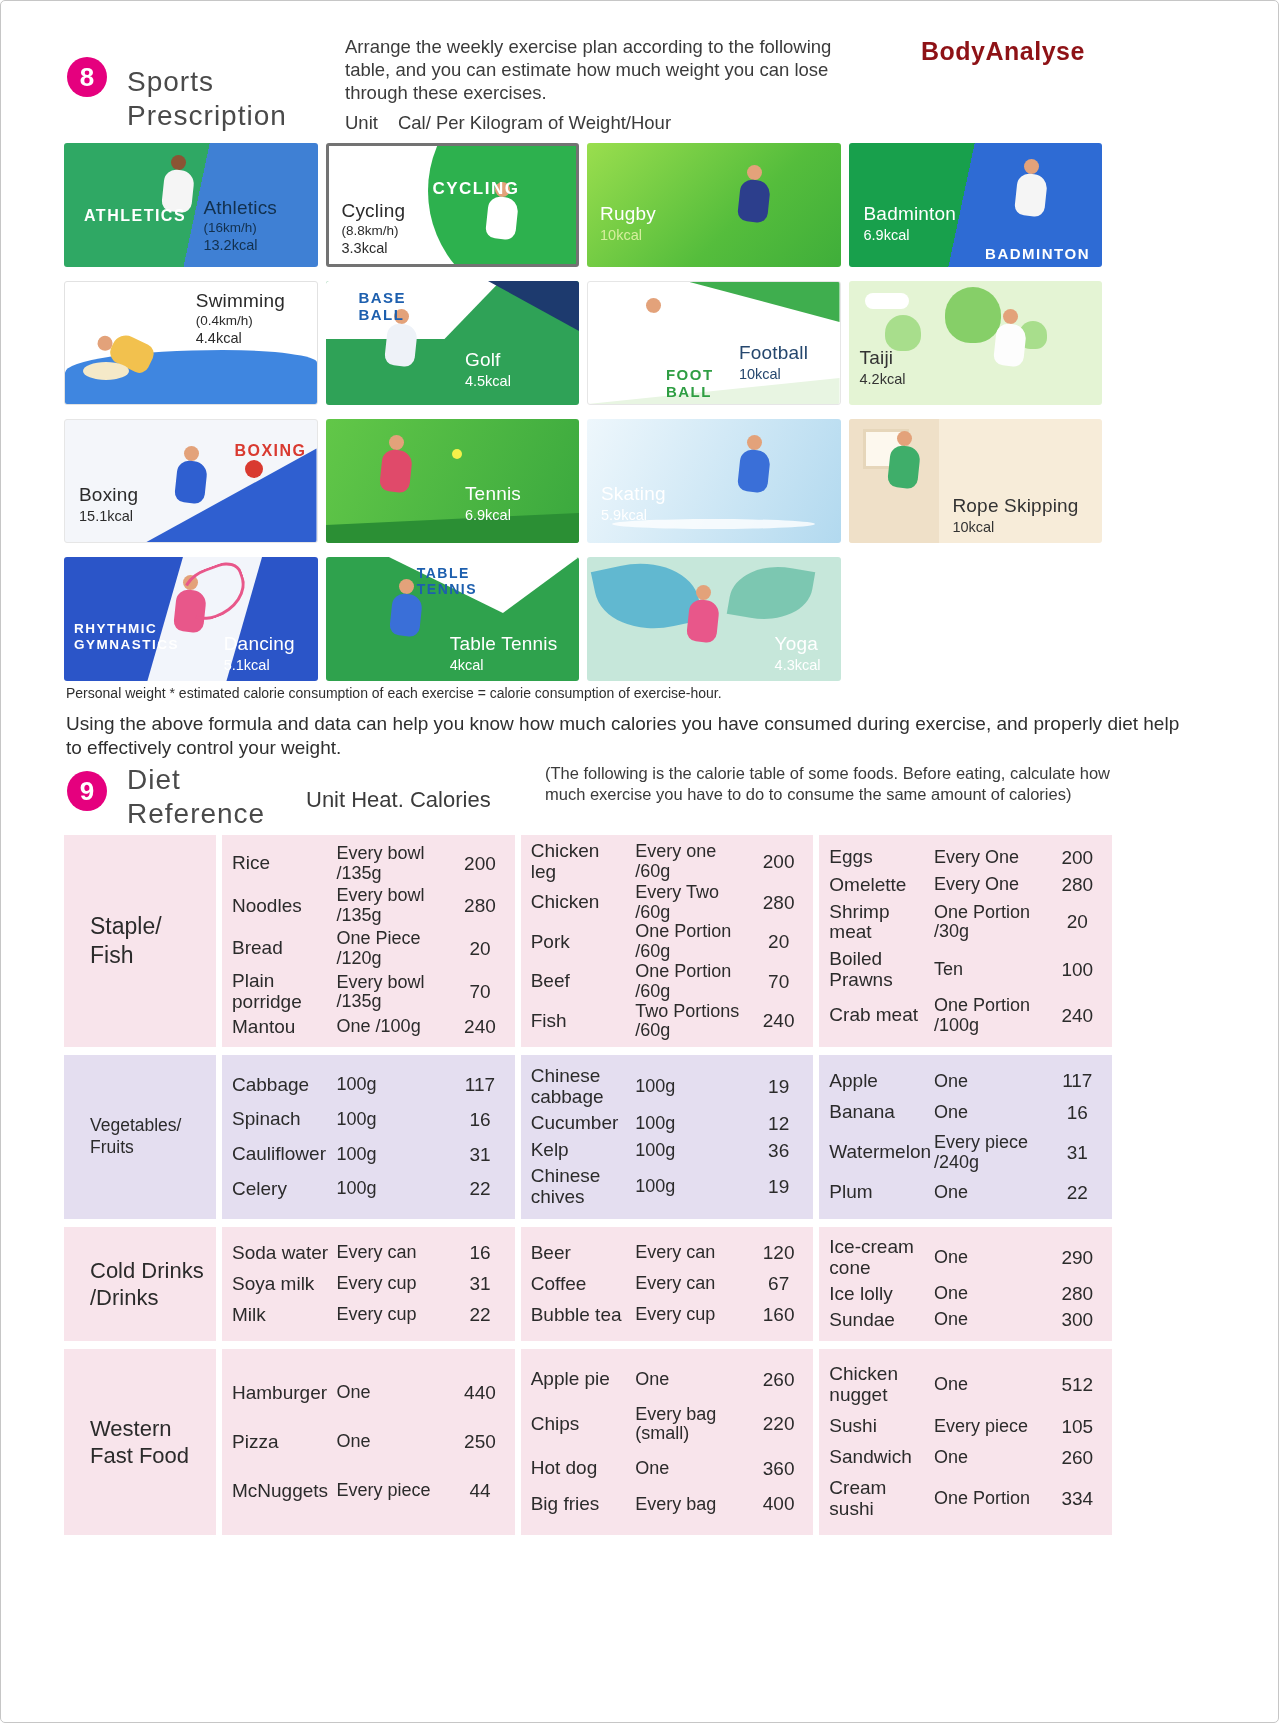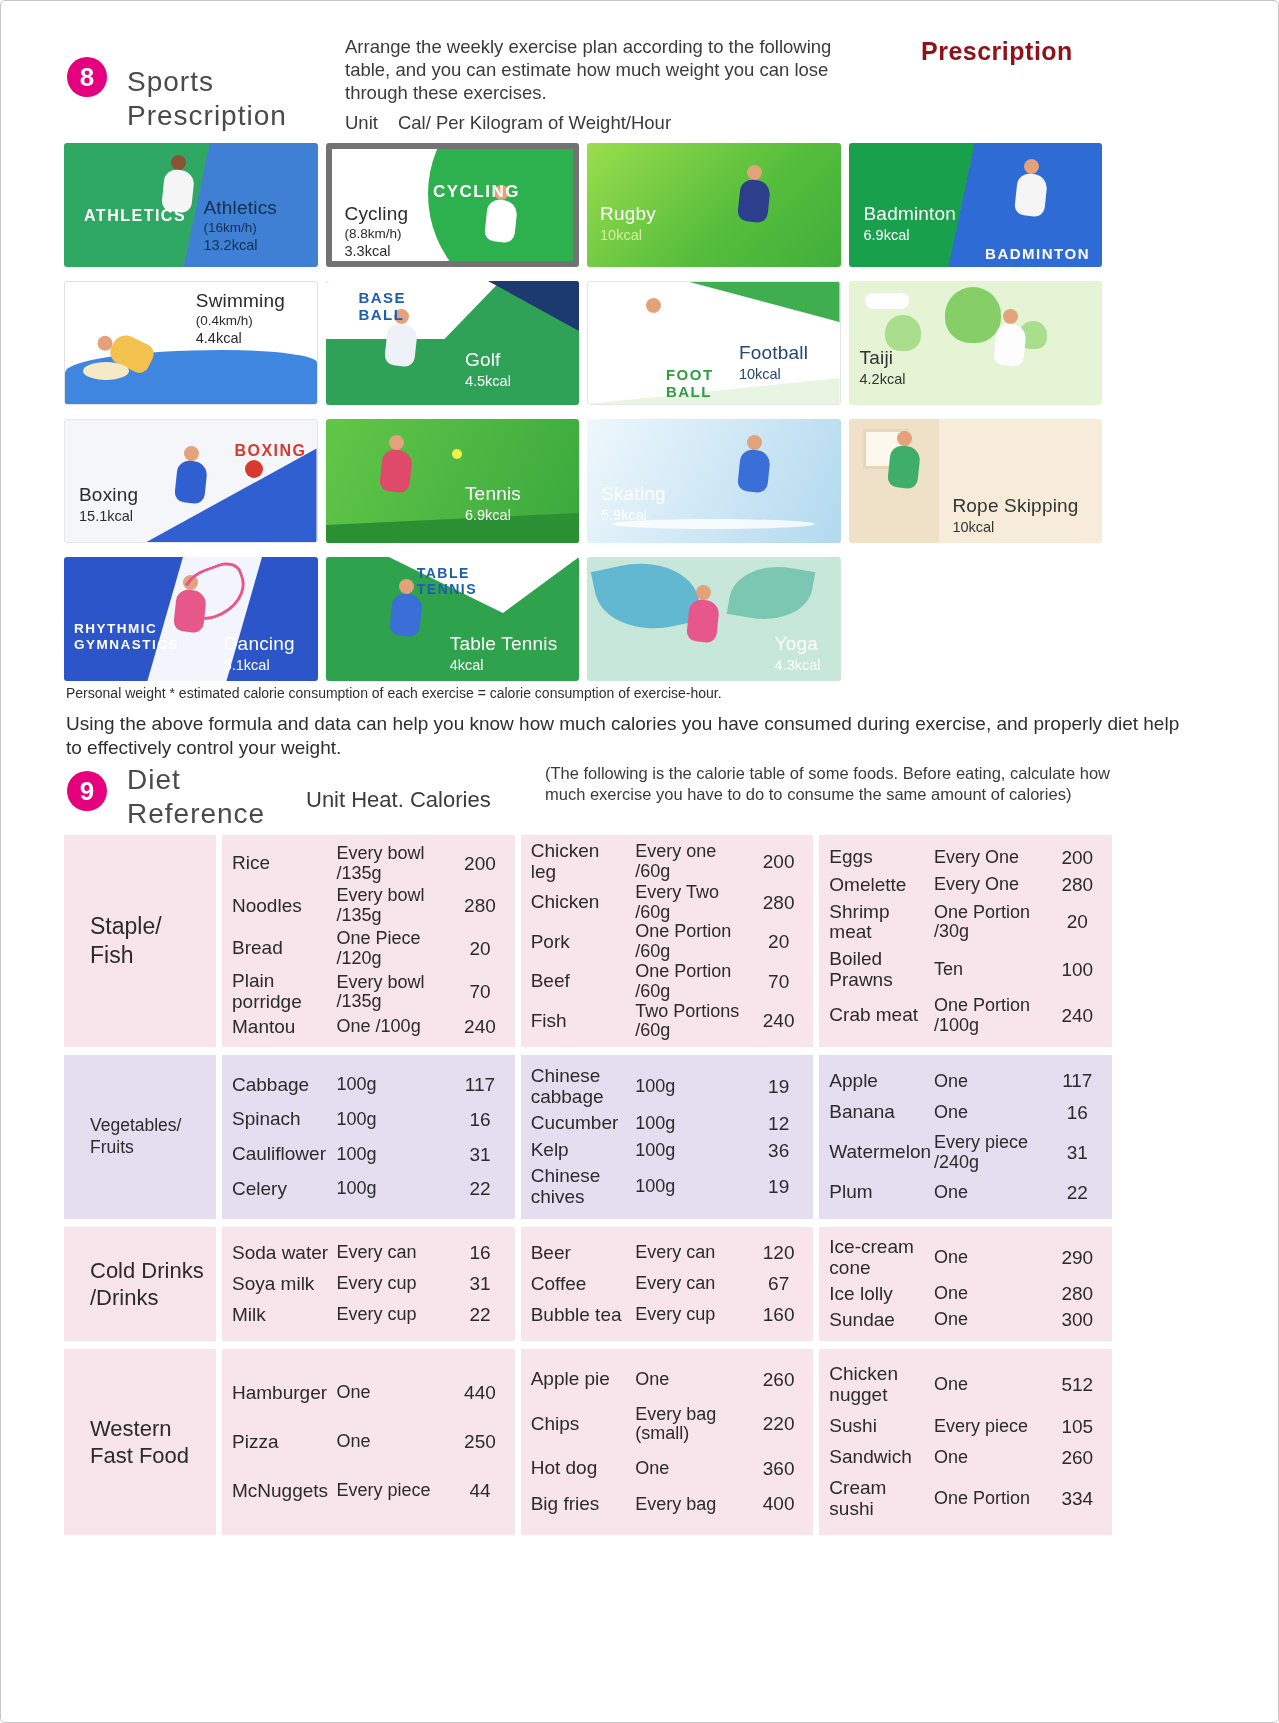--- a/index.html
+++ b/index.html
@@ -33,21 +33,21 @@
 .fig{position:absolute;width:46px;height:62px;z-index:2;pointer-events:none}
 .fig::before{content:"";position:absolute;left:13px;top:0;width:15px;height:15px;border-radius:50%;background:var(--skin,#e3a27a)}
 .fig::after{content:"";position:absolute;left:5px;top:15px;width:30px;height:42px;border-radius:12px 14px 10px 10px;
   background:var(--cloth,#fff);transform:rotate(6deg)}
 
 .c1{background:linear-gradient(102deg,#2fa864 0%,#2fa864 52%,#3f80d4 52%,#3f80d4 100%)}
 .c1 .lab{left:55%;top:54px;color:#12304e}
 .c1 .deco{left:20px;top:64px;color:#fff}
 .c1 .fig{left:37%;top:12px;--cloth:#f5f5f5;--skin:#8a5434}
 
-.c2{background:#fff;border:6px solid #737373}
+.c2{background:#fff;border:3px solid #737373}
 .c2::before{content:"";position:absolute;left:40%;top:-70px;width:230px;height:230px;border-radius:50%;background:#2db14e}
 .c2 .lab{left:13px;top:54px;color:#2b2b2b}
 .c2 .deco{left:42%;top:33px;color:#fff;font-size:17px}
 .c2 .fig{left:62%;top:36px;--cloth:#fff}
 
 .c3{background:linear-gradient(135deg,#9ade4e 0%,#55bd3c 60%,#3fae3a 100%)}
 .c3 .lab{left:13px;top:60px;color:#fff}
 .c3 .kc{color:#d6ef9e}
 .c3 .fig{left:58%;top:22px;--cloth:#2c3e8c}
 
@@ -153,21 +153,21 @@
 </style>
 </head>
 <body>
 
 <div class="page">
 
   <div class="badge badge8">8</div>
   <h1 class="title title8">Sports Prescription</h1>
   <p class="desc8">Arrange the weekly exercise plan according to the following table, and you can estimate how much weight you can lose through these exercises.</p>
   <p class="unit8"><span>Unit</span><span class="unit-val">Cal/ Per Kilogram of Weight/Hour</span></p>
-  <div class="logo">Prescription</div>
+  <div class="logo">BodyAnalyse</div>
 
   <div class="grid">
 
     <div class="card c1">
       <div class="fig"></div>
       <div class="deco">ATHLETICS</div>
       <div class="lab">
         <div class="nm">Athletics</div>
         <div class="sb">(16km/h)</div>
         <div class="kc">13.2kcal</div>

